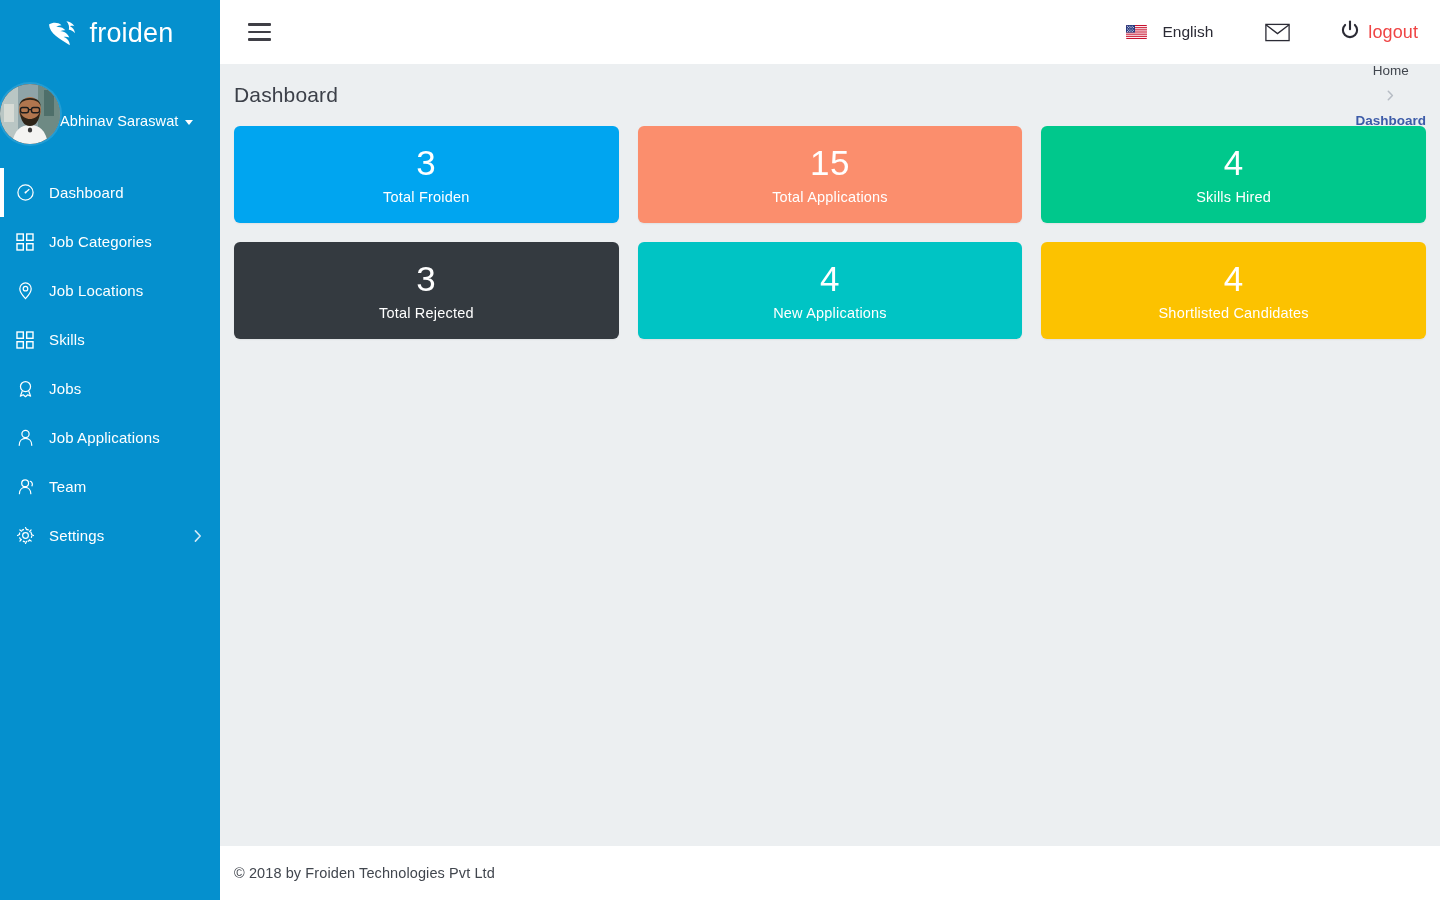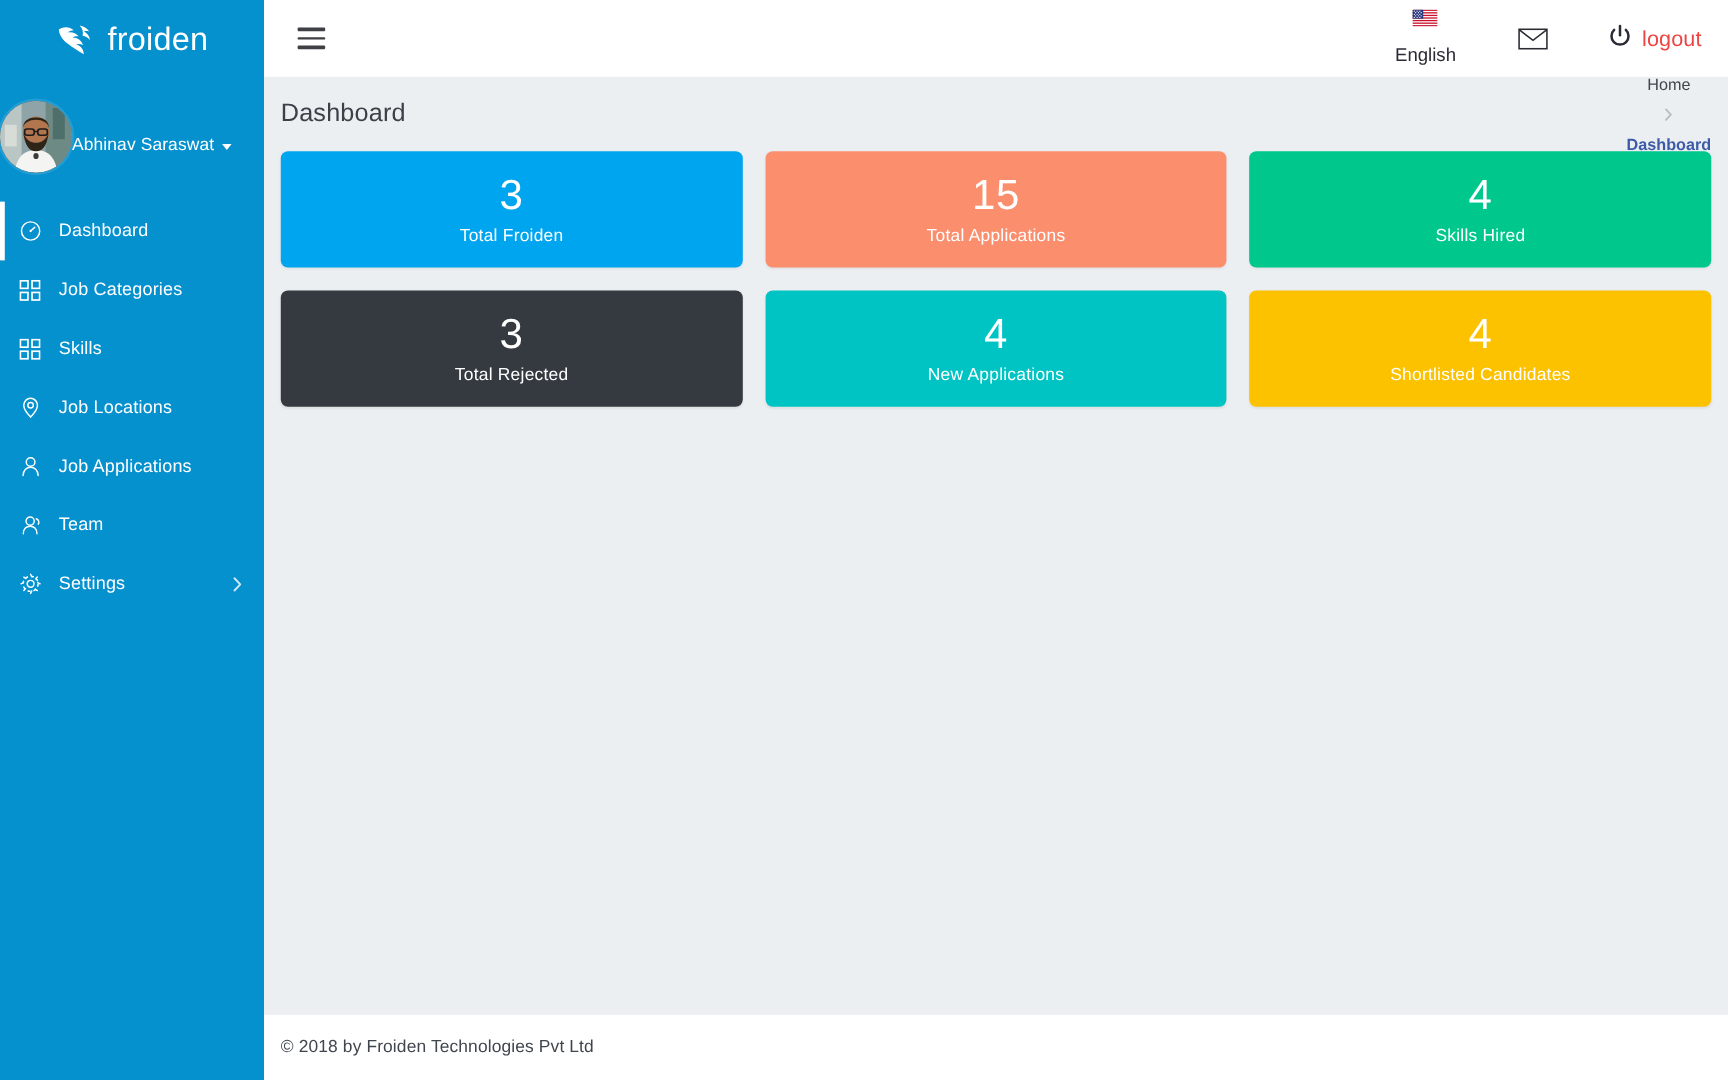--- a/index.html
+++ b/index.html
@@ -160,21 +160,20 @@
     align-items: center;
     padding-right: 22px;
   }
 
   .lang {
     display: flex;
     align-items: center;
     gap: 16px;
     cursor: pointer;
     margin-right: 52px;
-    flex-direction: column;
   }
   .flag {
     width: 21px; height: 14px;
     display: block;
     border-radius: 1px;
     overflow: hidden;
   }
   .lang-label {
     font-size: 15.5px;
     color: #2b2b35;
@@ -361,40 +360,49 @@
             <rect x="10.7" y="1" width="6.3" height="6.3"></rect>
             <rect x="1" y="10.7" width="6.3" height="6.3"></rect>
             <rect x="10.7" y="10.7" width="6.3" height="6.3"></rect>
           </svg>
         </span>
         <span class="nav-label">Job Categories</span>
       </li>
 
       <li class="nav-item">
         <span class="nav-icon">
+          <svg width="19" height="19" viewBox="0 0 20 20" fill="none" stroke="#ffffff" stroke-width="1.3">
+            <path d="M10 18.5 C10 18.5 16 12.4 16 8.2 C16 4.8 13.3 2 10 2 C6.7 2 4 4.8 4 8.2 C4 12.4 10 18.5 10 18.5 Z"></path>
+            <circle cx="10" cy="8.1" r="2.4"></circle>
+          </svg>
+        </span>
+        <span class="nav-label">Job Locations</span>
+      </li>
+
+      <li class="nav-item">
+        <span class="nav-icon">
           <svg width="18" height="18" viewBox="0 0 18 18" fill="none" stroke="#ffffff" stroke-width="1.4">
             <rect x="1" y="1" width="6.3" height="6.3"></rect>
             <rect x="10.7" y="1" width="6.3" height="6.3"></rect>
             <rect x="1" y="10.7" width="6.3" height="6.3"></rect>
             <rect x="10.7" y="10.7" width="6.3" height="6.3"></rect>
           </svg>
         </span>
         <span class="nav-label">Skills</span>
       </li>
 
       <li class="nav-item">
         <span class="nav-icon">
           <svg width="19" height="19" viewBox="0 0 20 20" fill="none" stroke="#ffffff" stroke-width="1.3">
-            <path d="M10 18.5 C10 18.5 16 12.4 16 8.2 C16 4.8 13.3 2 10 2 C6.7 2 4 4.8 4 8.2 C4 12.4 10 18.5 10 18.5 Z"></path>
-            <circle cx="10" cy="8.1" r="2.4"></circle>
-          </svg>
-        </span>
-        <span class="nav-label">Job Locations</span>
-      </li>
-
+            <circle cx="10" cy="8" r="5.3"></circle>
+            <path d="M6.6 12.6 L4.6 18 L7.6 16.6 L10 18.6 L12.4 16.6 L15.4 18 L13.4 12.6" stroke-linejoin="round"></path>
+          </svg>
+        </span>
+        <span class="nav-label">Jobs</span>
+      </li>
 
       <li class="nav-item">
         <span class="nav-icon">
           <svg width="19" height="19" viewBox="0 0 20 20" fill="none" stroke="#ffffff" stroke-width="1.3">
             <circle cx="10" cy="6.3" r="3.8"></circle>
             <path d="M3.4 18.2 C3.4 13.6 6.4 11 10 11 C13.6 11 16.6 13.6 16.6 18.2" stroke-linecap="round"></path>
           </svg>
         </span>
         <span class="nav-label">Job Applications</span>
       </li>

